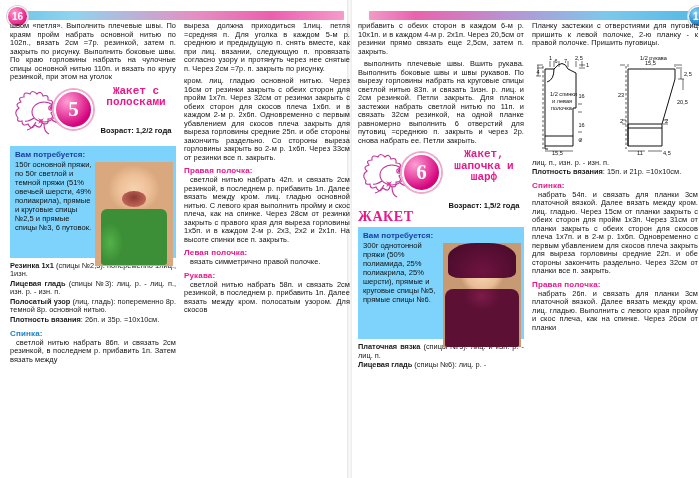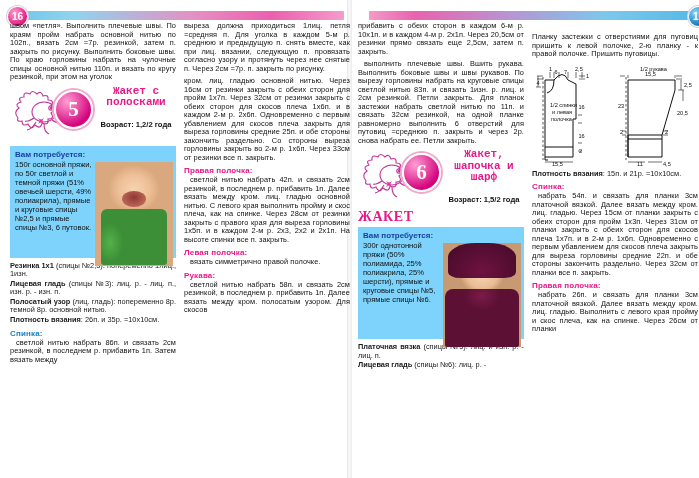--- a/index.html
+++ b/index.html
@@ -30,21 +30,21 @@
            border:1.4px solid #ffffff;box-shadow:0 0 0 1px #d3d3d3;}
   .pagenum.l{left:7px;}
   .pagenum.r{left:325px;
            background:radial-gradient(circle at 35% 30%,#8fd8f6,#1277c0 70%);}
 
   
   .col{position:absolute;top:22px;width:166px;}
   .c1{left:10px;}
   .c2{left:184px;}
   .c3{left:358px;}
-  .c4{left:532px;margin-top:11px;}
+  .c4{left:532px;}
 
   .body-text{
     font-size:7.4px;line-height:8.5px;text-align:justify;
     color:#111;letter-spacing:.01em;
     margin:0 0 4px 0;
   }
   .body-text.indent{text-indent:6px;}
   .sub-head{
     font-size:8px;font-weight:bold;color:#e8198b;margin:4px 0 1px 0;
     letter-spacing:.02em;
@@ -57,21 +57,21 @@
   .model-head{position:relative;height:58px;margin:2px 0 2px 0;}
   .mascot{position:absolute;left:0;top:2px;width:56px;height:52px;}
   .numbadge{position:absolute;left:44px;top:4px;width:35px;height:35px;border-radius:50%;
             background:radial-gradient(circle at 32% 28%,#ff9fd4,#d4007c 72%);
             border:2.5px solid #ffffff;box-shadow:0 0 0 2px #f0a8cd;
             color:#fff;font-size:21px;font-weight:bold;line-height:35px;text-align:center;
             font-family:"Liberation Serif",serif;}
   .model-title{position:absolute;left:86px;top:0px;width:80px;text-align:center;}
   .model-title .t{font-size:11px;font-weight:bold;color:#e8198b;line-height:11.5px;
                   font-family:Liberation Mono, monospace;}
-  .model-title .age{font-size:7.6px;font-weight:bold;color:#111;line-height:9px;margin-top:11px;}
+  .model-title .age{font-size:7.6px;font-weight:bold;color:#111;line-height:9px;margin-top:17px;}
 
   .section-word{font-size:14px;font-weight:bold;color:#e8198b;margin:2px 0 2px 0;
                 font-family:"Liberation Serif",serif;letter-spacing:.04em;}
 
   
   .materials{position:relative;background:#7dd3fc;border:0;padding:4px 4px 4px 5px;
              margin:0 0 4px 0;min-height:104px;}
   .materials .mh{font-size:8px;font-weight:bold;color:#1a3f9e;margin:0 0 1px 0;}
   .materials .mt{font-size:7.6px;line-height:9px;color:#111;width:78px;}
   .photo{position:absolute;right:3px;top:16px;width:78px;height:104px;overflow:hidden;
@@ -299,20 +299,21 @@
           <text x="133" y="71">2</text>
           <text x="105" y="103">11</text>
           <text x="131" y="103">4,5</text>
           <text x="18" y="44">1/2 спинки</text>
           <text x="20" y="51">и левая</text>
           <text x="19" y="58">полочка</text>
         </g>
       </svg>
     </div>
 
+    <p class="term">лиц. п., изн. р. - изн. п.</p>
     <p class="term"><b>Плотность вязания</b><span>: 15п. и 21р. =10х10см.</span></p>
 
     <div class="sub-head">Спинка:</div>
     <p class="body-text indent">набрать 54п. и связать для планки 3см платочной вязкой. Далее вязать между кром. лиц. гладью. Через 15см от планки закрыть с обеих сторон для пройм 1х3п. Через 31см от планки закрыть с обеих сторон для скосов плеча 1х7п. и в 2-м р. 1х6п. Одновременно с первым убавлением для скосов плеча закрыть для выреза горловины средние 22п. и обе стороны закончить раздельно. Через 32см от планки все п. закрыть.</p>
 
     <div class="sub-head">Правая полочка:</div>
     <p class="body-text indent">набрать 26п. и связать для планки 3см платочной вязкой. Далее вязать между кром. лиц. гладью. Выполнить с левого края пройму и скос плеча, как на спинке. Через 26см от планки</p>
   </div>
 
 </div>

